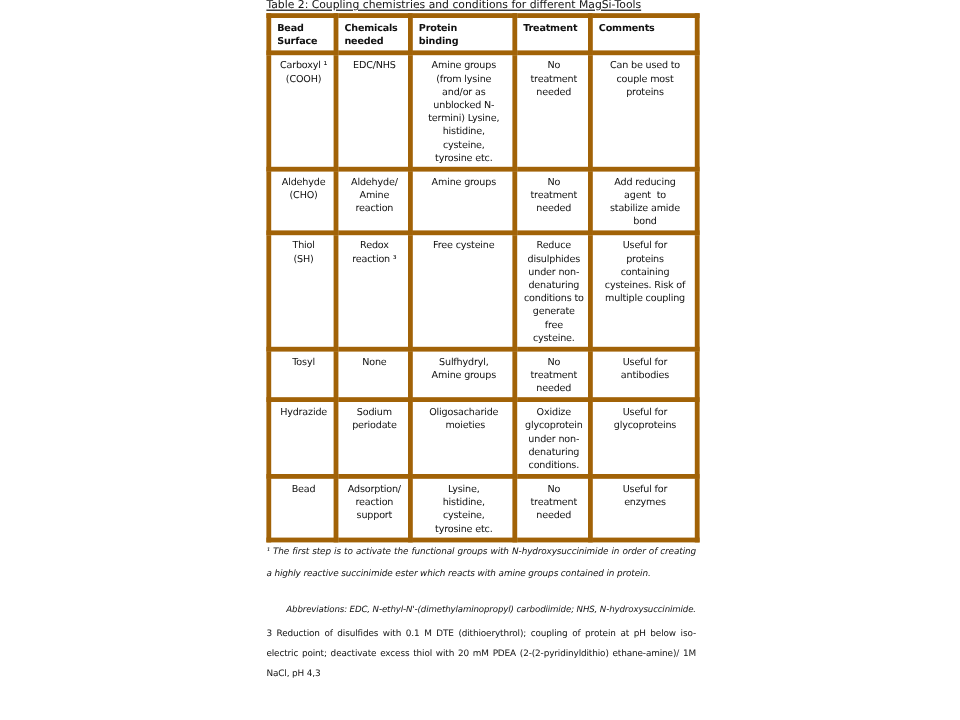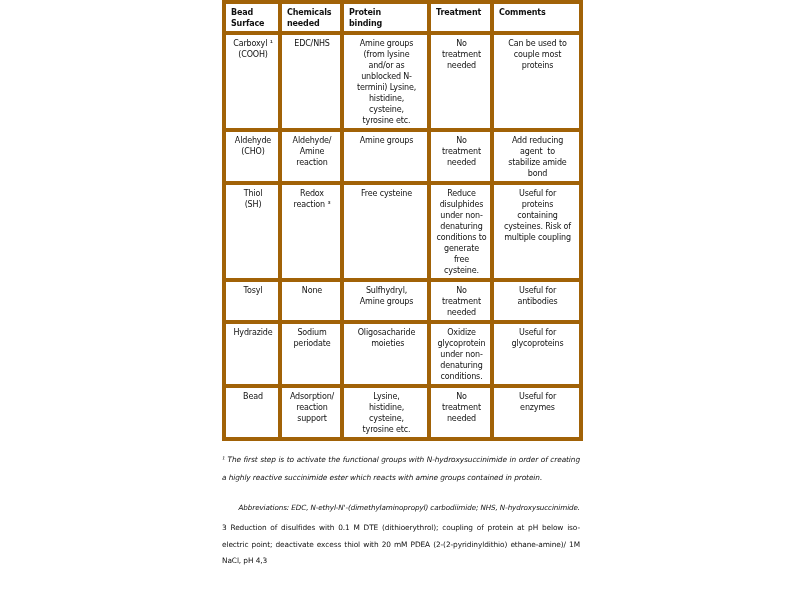--- a/index.html
+++ b/index.html
@@ -78,20 +78,21 @@
   .fn-3 {
     font-style: normal;
     line-height: 16.5px;
     margin-top: 5px;
   }
 </style>
 </head>
 <body>
 
 <div class="doc">
+  <div class="caption">Table 2: Coupling chemistries and conditions for different MagSi-Tools</div>
 
   <table class="coupling">
     <colgroup>
       <col class="c0">
         <col class="c1">
         <col class="c2">
         <col class="c3">
         <col class="c4">
     </colgroup>
     <thead>

